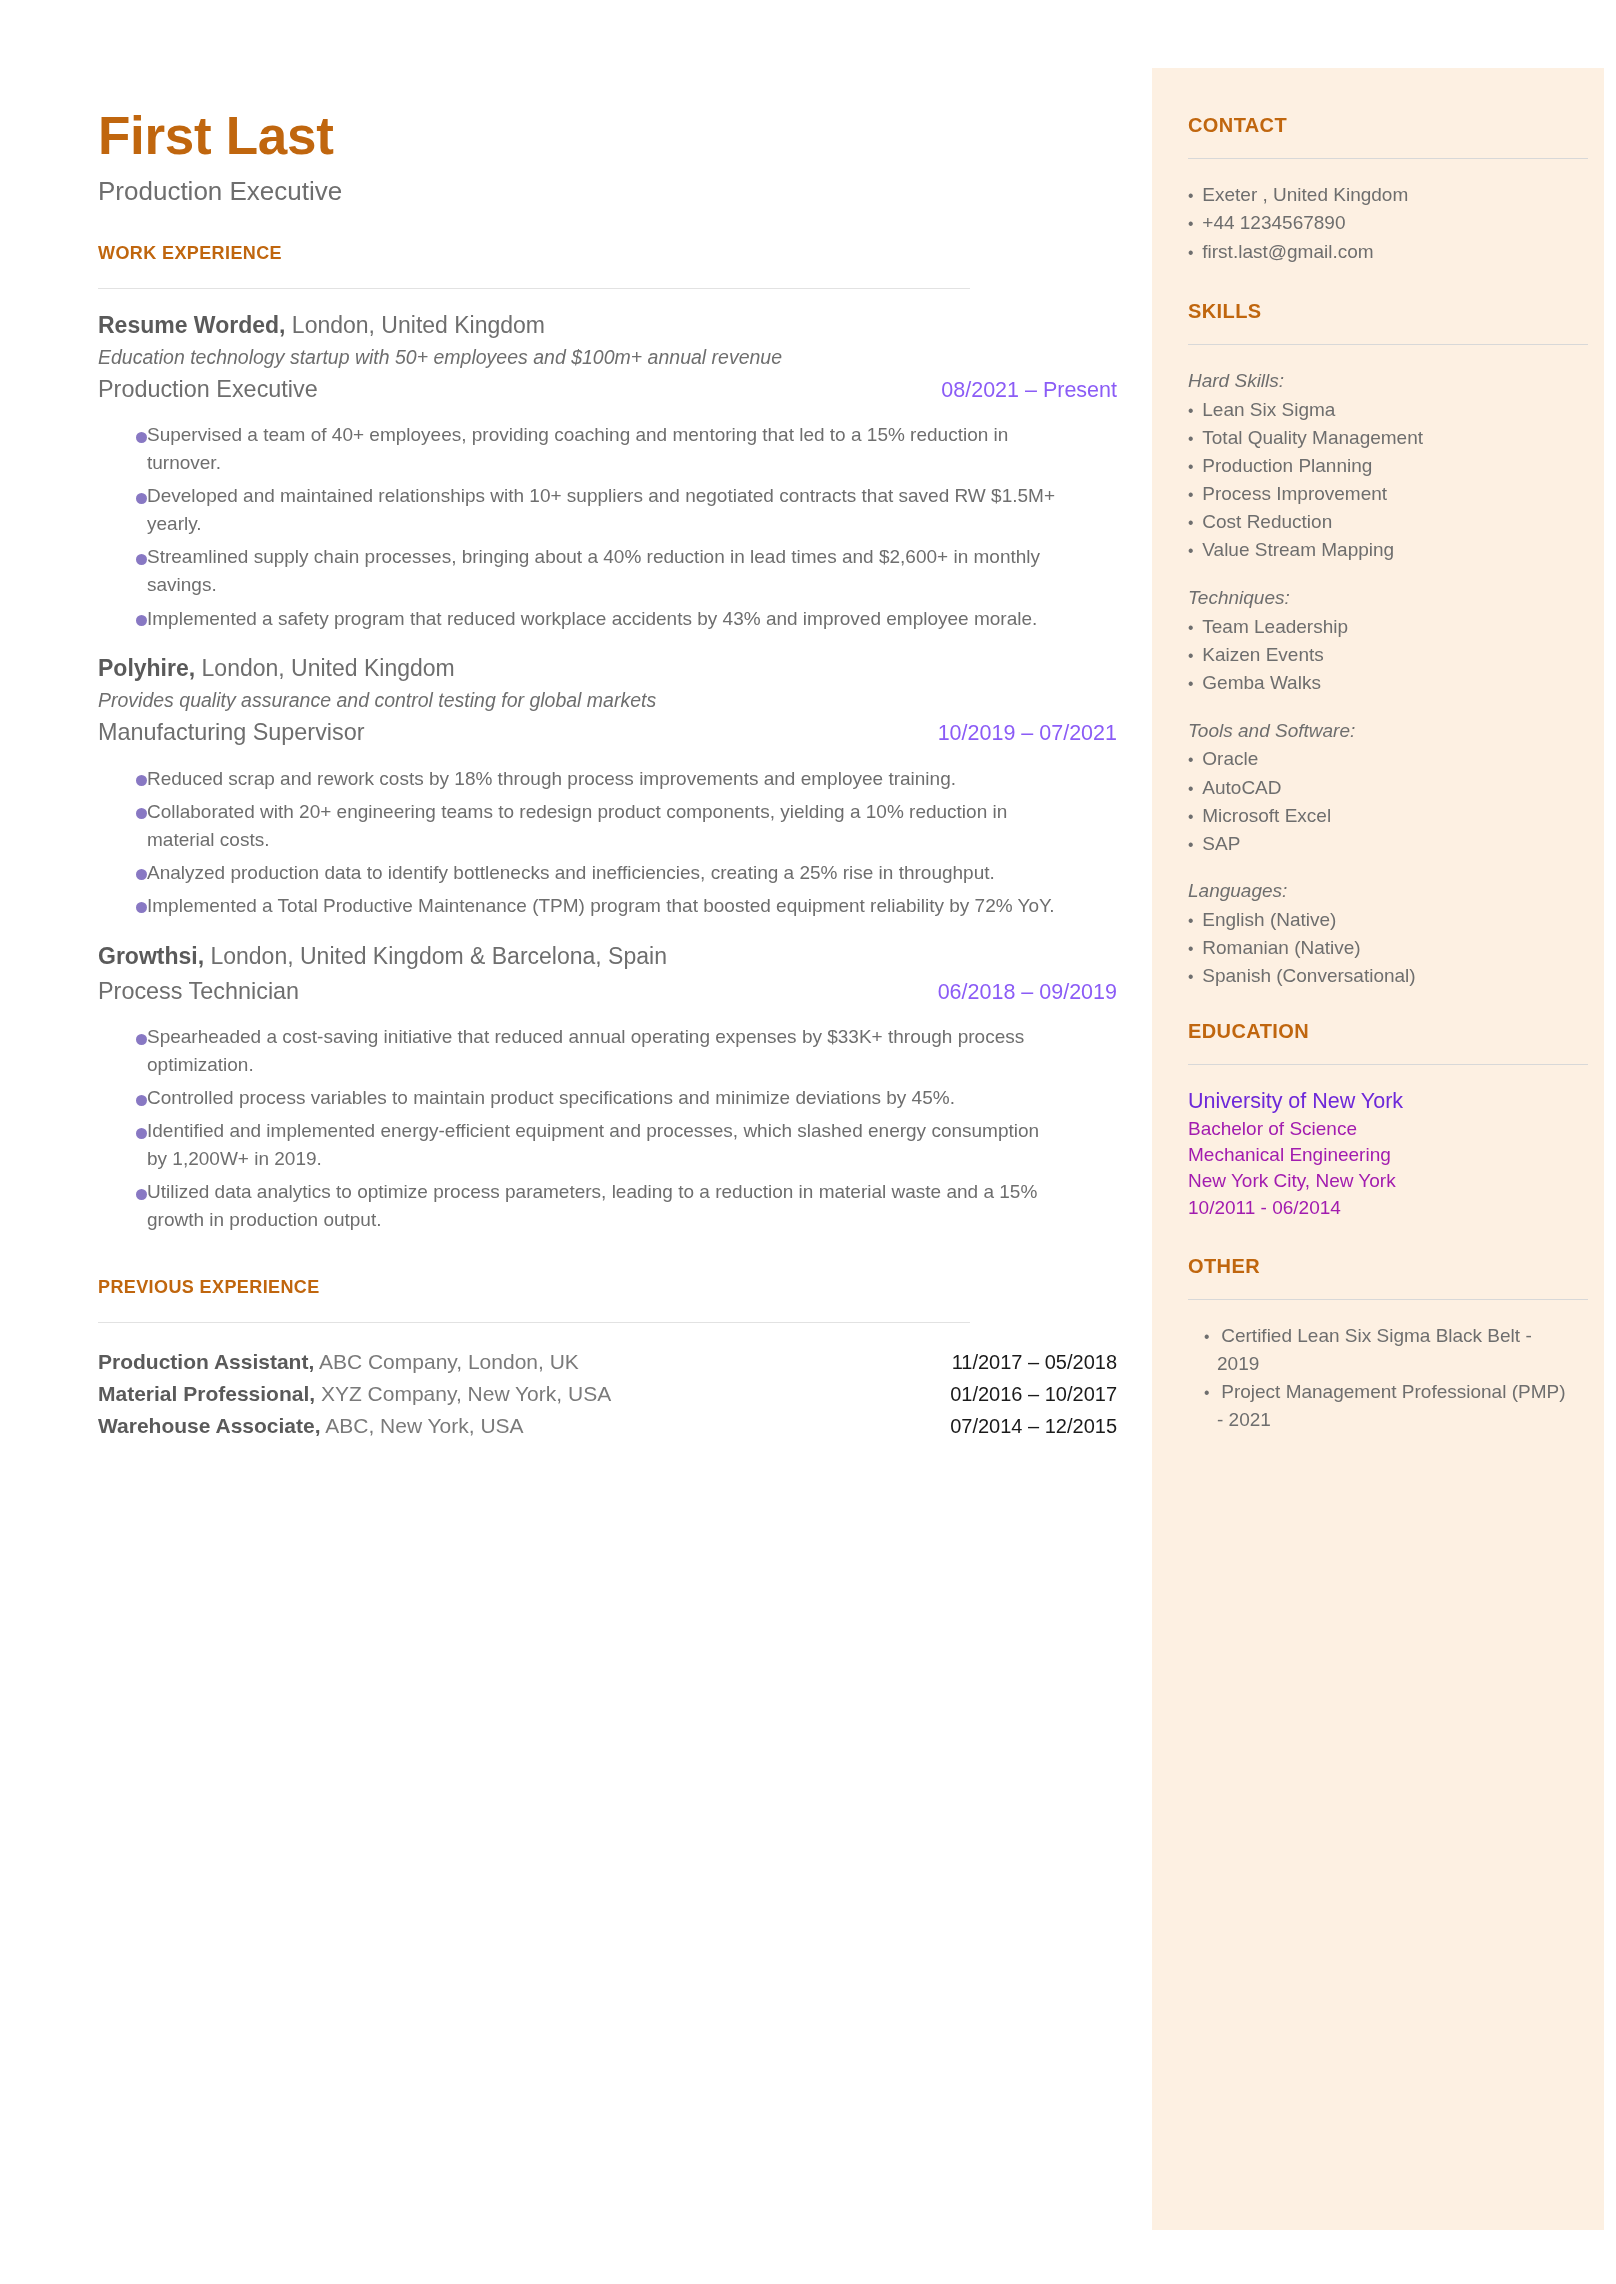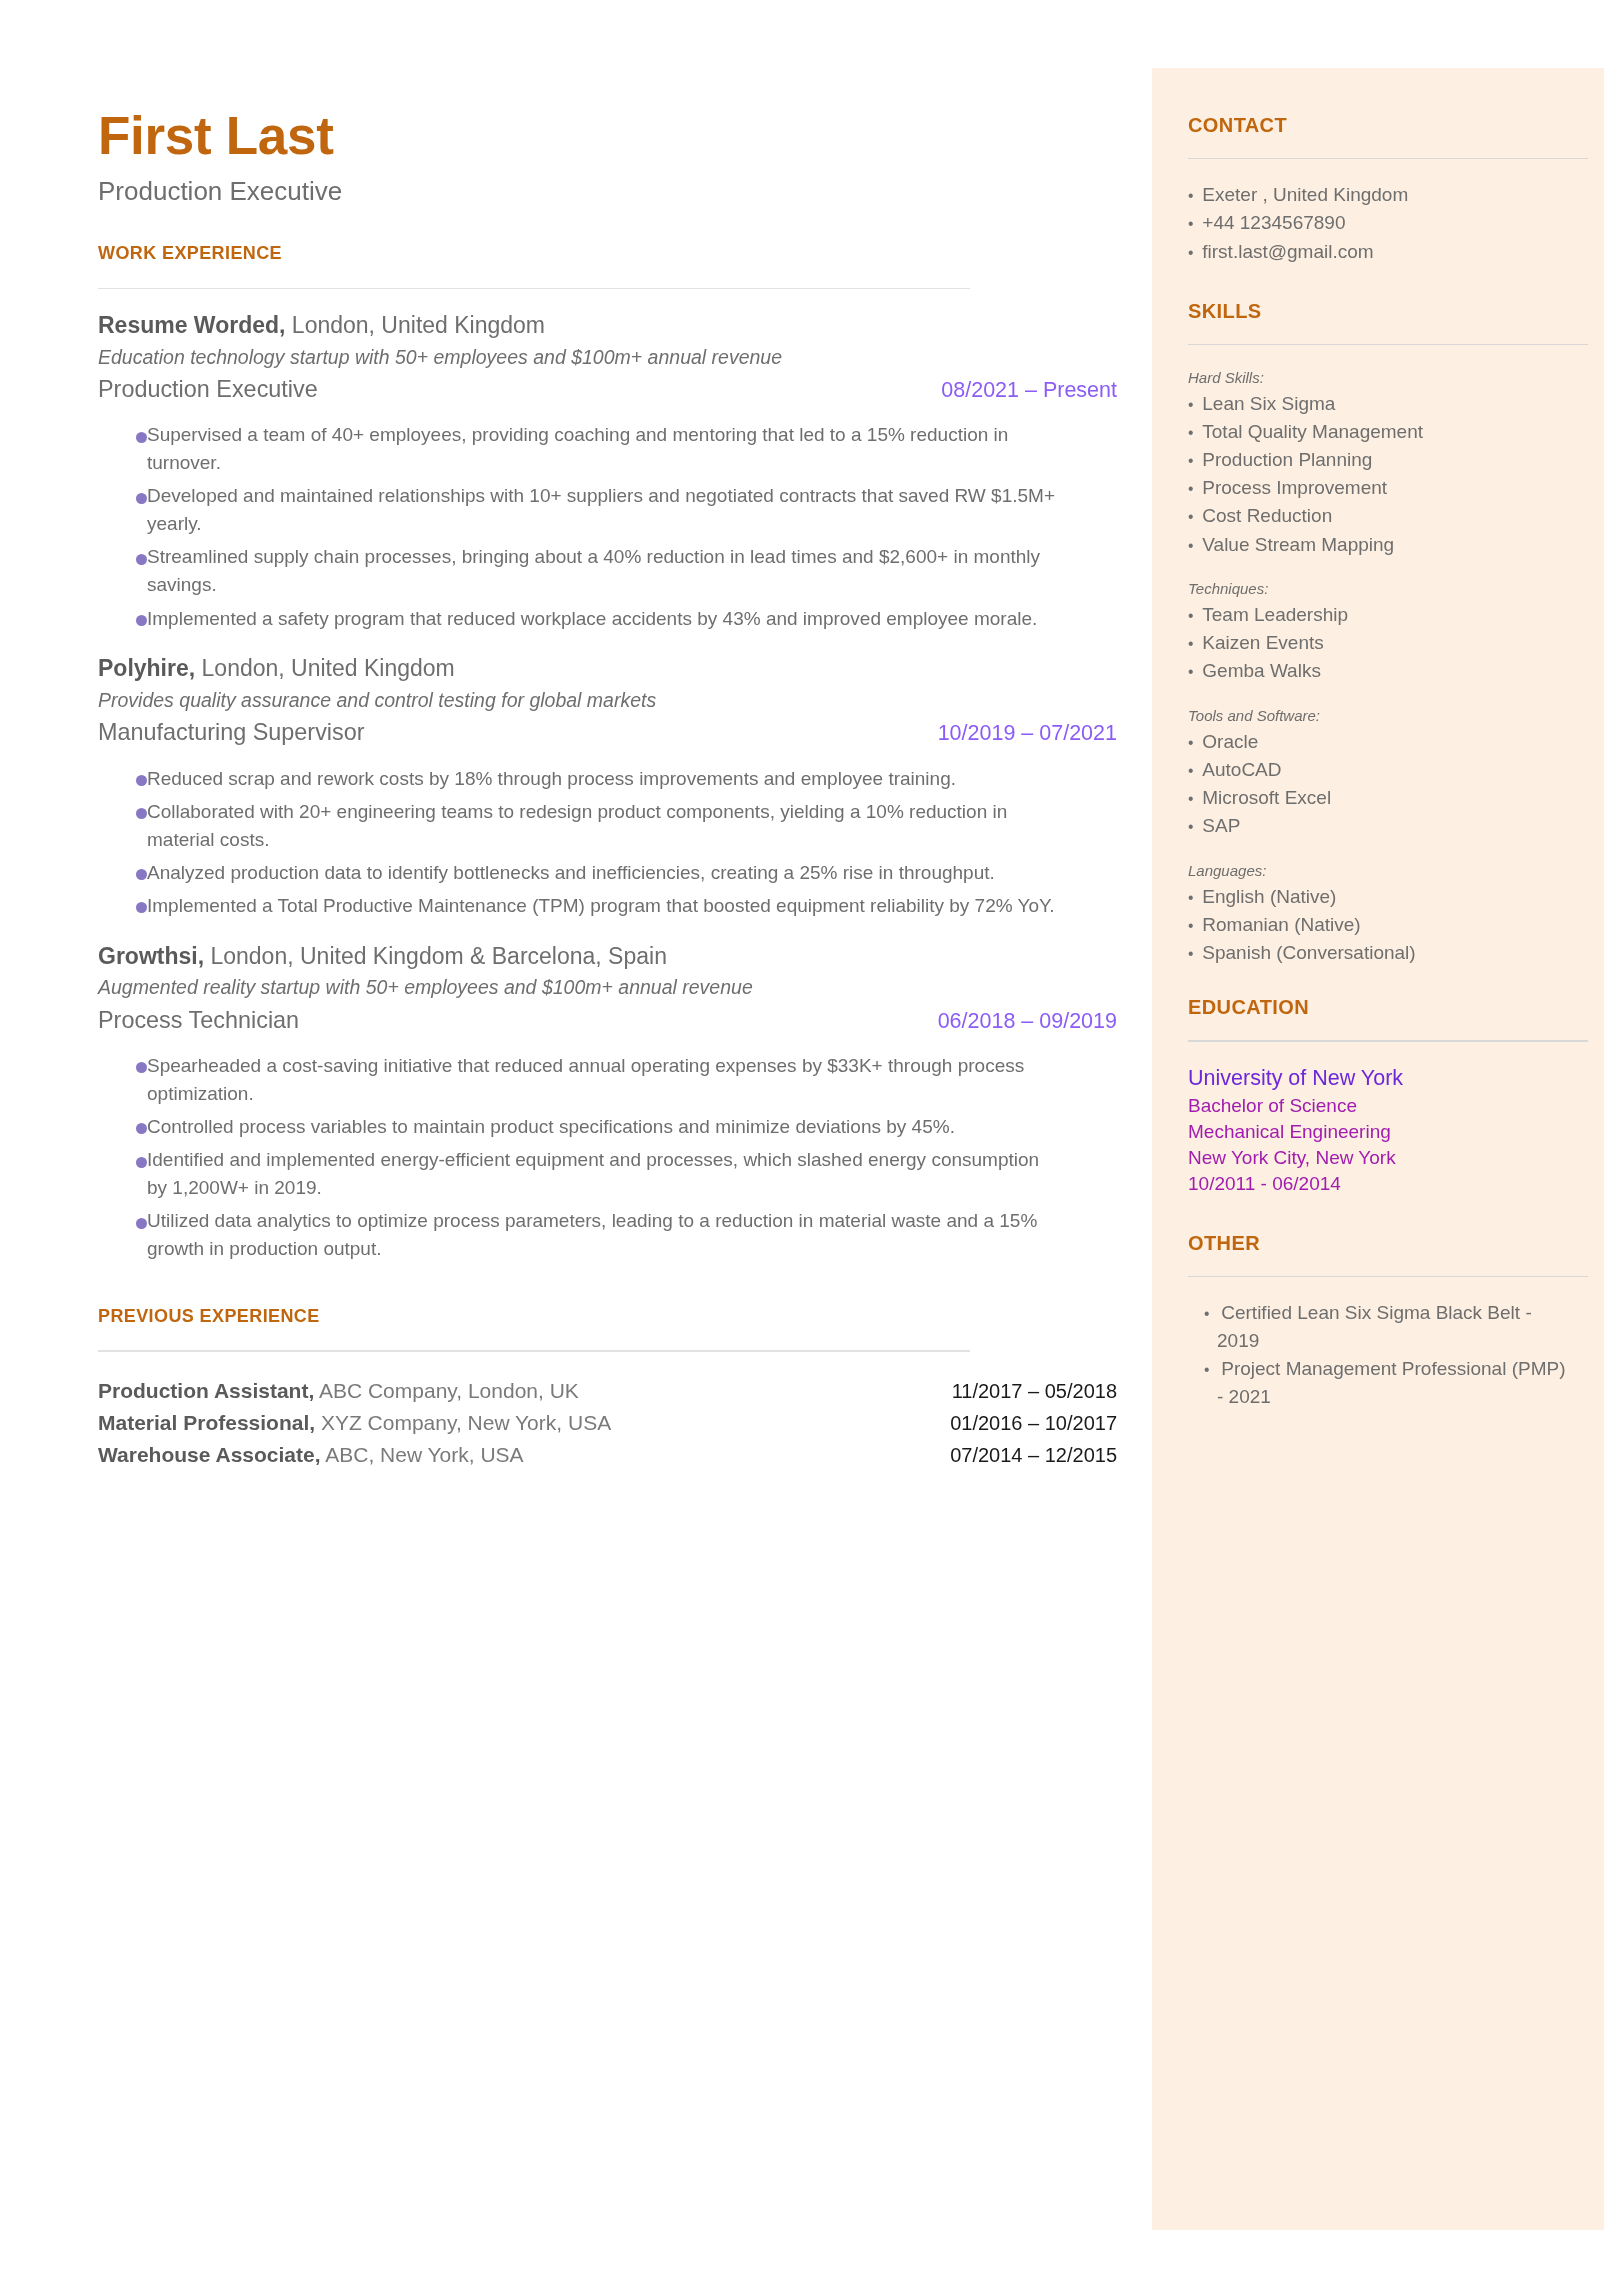--- a/index.html
+++ b/index.html
@@ -56,21 +56,21 @@
     font-size: 15.6px;
     width: 14.3px;
     flex: 0 0 14.3px;
     line-height: 1.48;
   }
   .side-list li .txt { flex: 1 1 auto; }
 
   .sub-label {
     font-style: italic;
     color: #6E6E6E;
-    font-size: 15px;
+    font-size: 19px;
     line-height: 1.45;
     margin: 0 0 1.3px 0;
   }
   .skill-group { margin-bottom: 19.5px; }
   .skill-group:last-child { margin-bottom: 0; }
 
   .edu-school {
     color: #6d28d9;
     font-size: 21.5px;
     line-height: 1.35;
@@ -294,21 +294,20 @@
           <li>
             <span class="marker">
               <i></i>
             </span>
             <span class="btext">Implemented a Total Productive Maintenance (TPM) program that boosted equipment reliability by 72% YoY.</span>
           </li>
         </ul>
       </div>
       <div class="job">
         <div class="job-company"><span class="bold">Growthsi,</span><span> London, United Kingdom &amp; Barcelona, Spain</span></div>
-        <div class="job-desc">Augmented reality startup with 50+ employees and $100m+ annual revenue</div>
         <div class="job-titlerow">
           <div class="job-title">Process Technician</div>
           <div class="job-dates">06/2018 – 09/2019</div>
         </div>
         <ul class="bullets">
           <li>
             <span class="marker">
               <i></i>
             </span>
             <span class="btext">Spearheaded a cost-saving initiative that reduced annual operating expenses by $33K+ through process optimization.</span>

